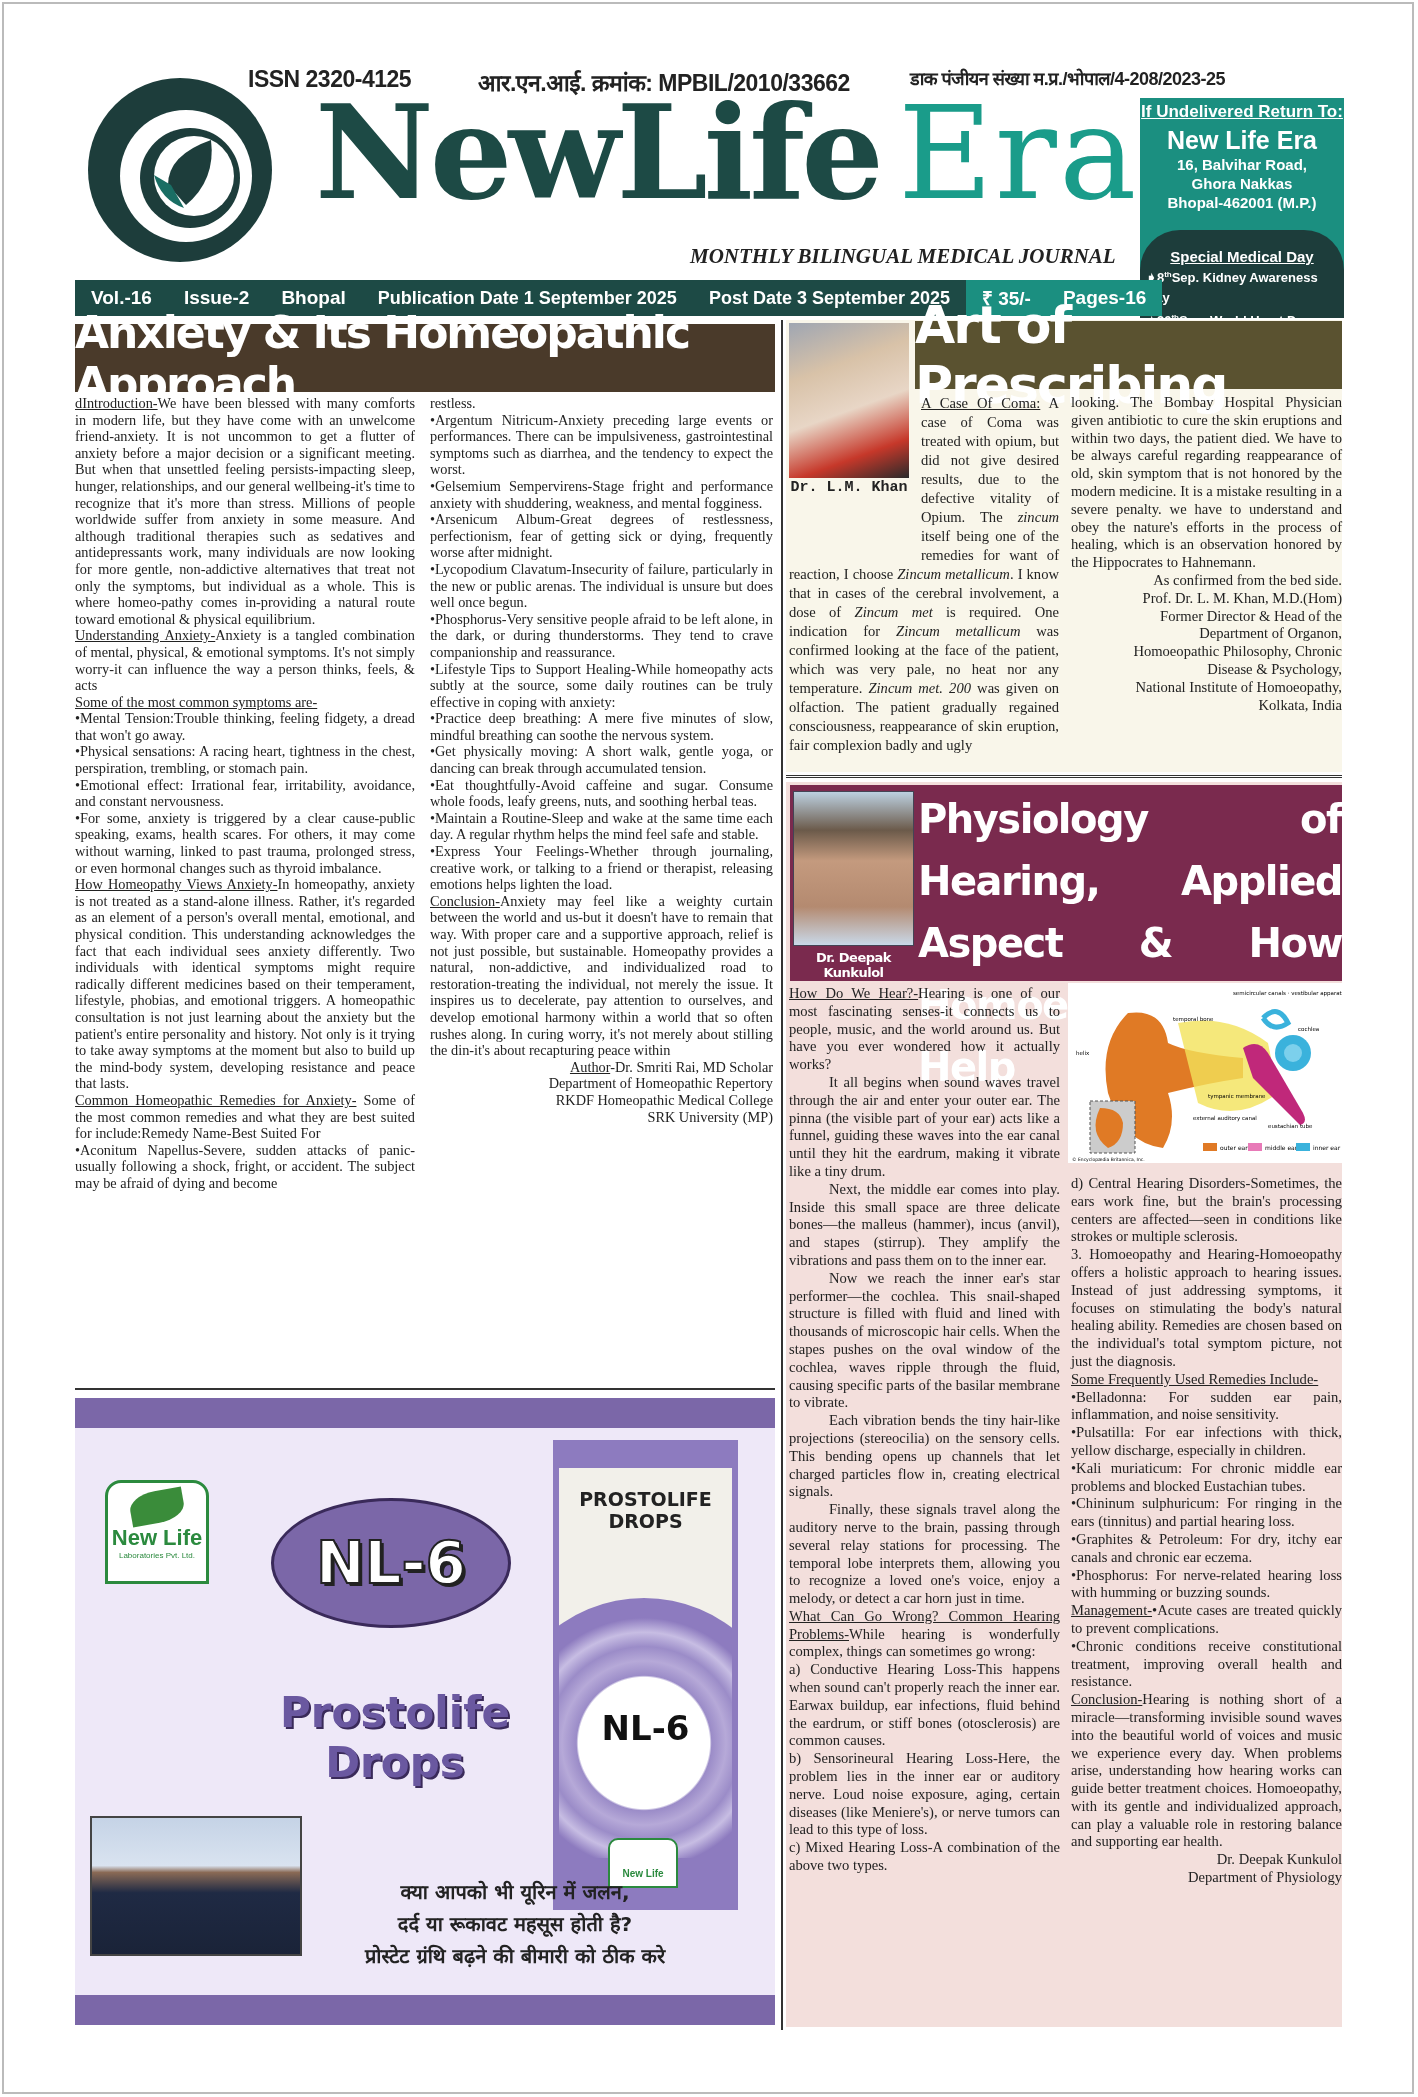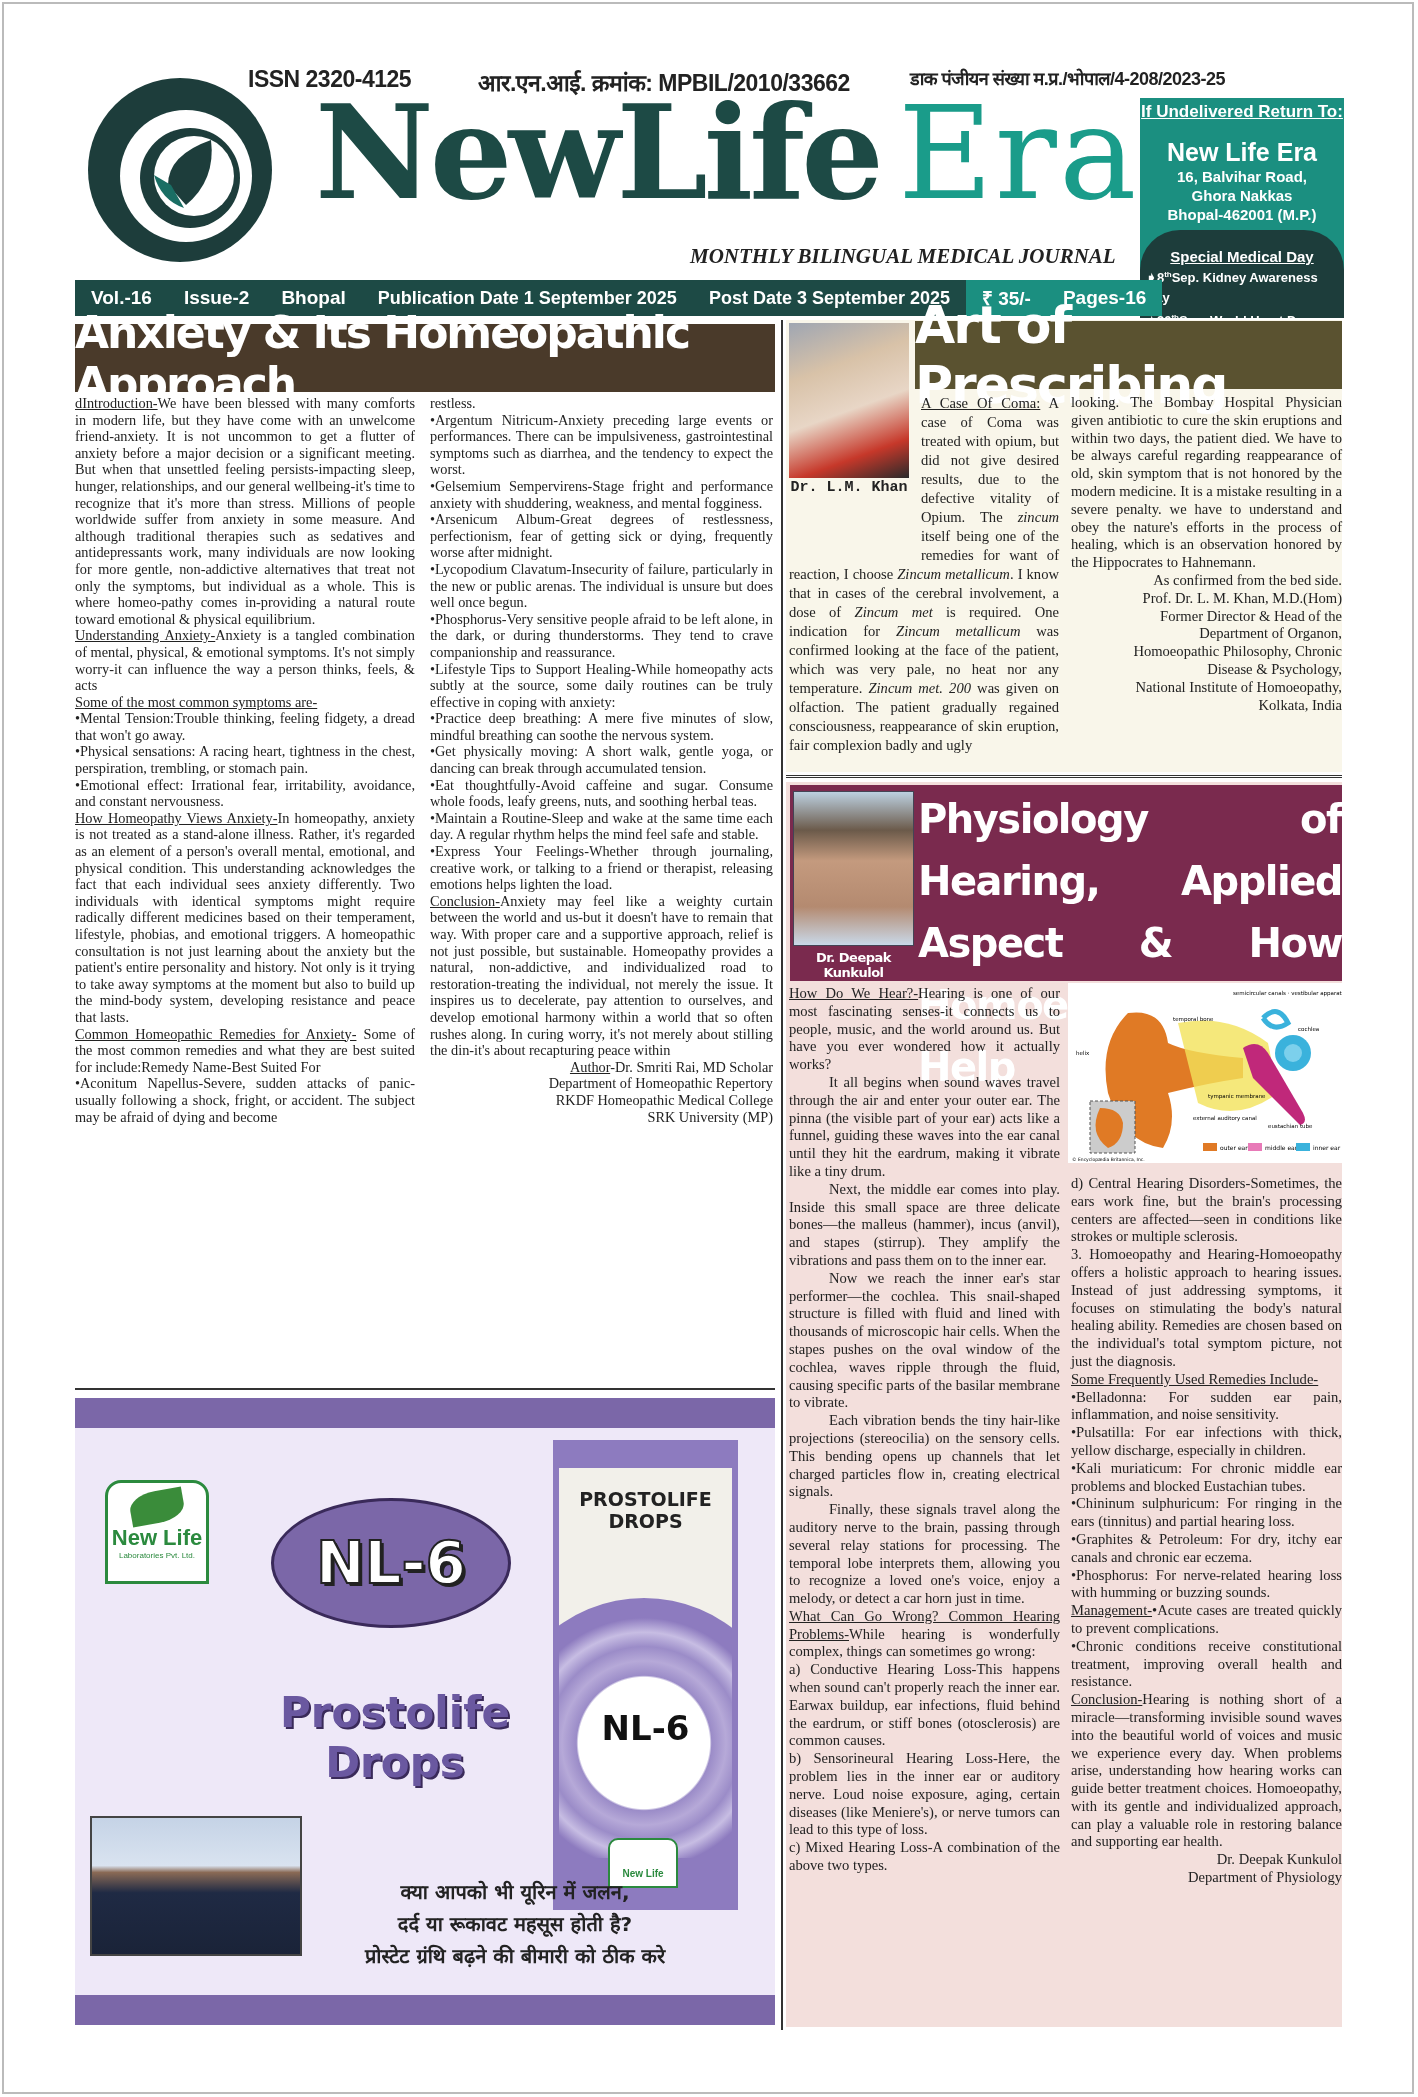--- a/index.html
+++ b/index.html
@@ -6,21 +6,21 @@
 body{width:1418px;height:2097px;background:#fff;position:relative;overflow:hidden;font-family:"Liberation Serif",serif;color:#222}
 .page-border{position:absolute;left:2px;top:2px;width:1412px;height:2092px;border:2px solid #bbb}
 
 .logo{position:absolute;left:76px;top:70px;width:210px;height:195px}
 .topline{position:absolute;top:66px;font-family:"Liberation Sans",sans-serif;font-weight:bold;font-size:23px;color:#222;letter-spacing:-0.5px}
 .brand{position:absolute;left:315px;top:88px;font-family:"DejaVu Serif",serif;font-weight:bold;font-size:130px;color:#1d4a45;letter-spacing:-4px;line-height:1}
 .brand .era{color:#1a9c8a;font-weight:normal;margin-left:18px;letter-spacing:2px}
 .tagline{position:absolute;left:690px;top:244px;font-family:"Liberation Serif",serif;font-style:italic;font-weight:bold;font-size:21px;color:#222}
 .return-box{position:absolute;left:1140px;top:98px;width:204px;height:220px;background:#1b8f80;color:#fff;text-align:center;font-family:"Liberation Sans",sans-serif;overflow:hidden}
 .return-box .rt{font-size:17px;font-weight:bold;text-decoration:underline;margin-top:4px}
-.return-box .nl{font-size:25px;font-weight:bold;margin-top:16px}
+.return-box .nl{font-size:25px;font-weight:bold;margin-top:4px}
 .return-box .addr{font-size:15px;font-weight:bold;line-height:19px}
 .special{position:absolute;left:0;top:132px;width:204px;height:88px;background:#1d3d3b;border-radius:40px 40px 0 0}
 .special .st{font-size:15px;font-weight:bold;text-decoration:underline;margin-top:18px}
 .special .d{font-size:13px;font-weight:bold;text-align:left;padding-left:6px;line-height:20px}
 .special .d sup{font-size:8px}
 .infobar{position:absolute;left:75px;top:280px;width:1066px;height:36px;background:#1d4a45;display:flex;align-items:center;font-family:"Liberation Sans",sans-serif;font-weight:bold;color:#fff;font-size:19px}
 .infobar span{padding:0 16px;white-space:nowrap}
 .infobar .sep{width:2px;height:34px;background:#fff;transform:skewX(-15deg);padding:0}
 .infobar .teal{background:#1b8f80;height:36px;display:flex;align-items:center}
 
@@ -116,20 +116,21 @@
 
 <div class="hdr-anx">Anxiety &amp; Its Homeopathic Approach</div>
 
 <div class="col" style="left:75px;top:395px;width:340px">
   <p><b><u>dIntroduction-</u></b><span>We have been blessed with many comforts in modern life, but they have come with an unwelcome friend-anxiety. It is not uncommon to get a flutter of anxiety before a major decision or a significant meeting. But when that unsettled feeling persists-impacting sleep, hunger, relationships, and our general wellbeing-it's time to recognize that it's more than stress. Millions of people worldwide suffer from anxiety in some measure. And although traditional therapies such as sedatives and antidepressants work, many individuals are now looking for more gentle, non-addictive alternatives that treat not only the symptoms, but individual as a whole. This is where homeo-pathy comes in-providing a natural route toward emotional &amp; physical equilibrium.</span></p>
   <p><b><u>Understanding Anxiety-</u></b><span>Anxiety is a tangled combination of mental, physical, &amp; emotional symptoms. It's not simply worry-it can influence the way a person thinks, feels, &amp; acts</span></p>
   <p><b><u>Some of the most common symptoms are-</u></b></p>
   <p>•Mental Tension:Trouble thinking, feeling fidgety, a dread that won't go away.</p>
   <p>•Physical sensations: A racing heart, tightness in the chest, perspiration, trembling, or stomach pain.</p>
   <p>•Emotional effect: Irrational fear, irritability, avoidance, and constant nervousness.</p>
+  <p>•For some, anxiety is triggered by a clear cause-public speaking, exams, health scares. For others, it may come without warning, linked to past trauma, prolonged stress, or even hormonal changes such as thyroid imbalance.</p>
   <p><b><u>How Homeopathy Views Anxiety-</u></b><span>In homeopathy, anxiety is not treated as a stand-alone illness. Rather, it's regarded as an element of a person's overall mental, emotional, and physical condition. This understanding acknowledges the fact that each individual sees anxiety differently. Two individuals with identical symptoms might require radically different medicines based on their temperament, lifestyle, phobias, and emotional triggers. A homeopathic consultation is not just learning about the anxiety but the patient's entire personality and history. Not only is it trying to take away symptoms at the moment but also to build up the mind-body system, developing resistance and peace that lasts.</span></p>
   <p><b><u>Common Homeopathic Remedies for Anxiety-</u></b> <b>Some of the most common remedies and what they are best suited for include:</b><span>Remedy Name-Best Suited For</span></p>
   <p><b>•Aconitum Napellus-</b><span>Severe, sudden attacks of panic-usually following a shock, fright, or accident. The subject may be afraid of dying and become</span></p>
 </div>
 
 <div class="col" style="left:430px;top:395px;width:343px">
   <p>restless.</p>
   <p><b>•Argentum Nitricum-</b><span>Anxiety preceding large events or performances. There can be impulsiveness, gastrointestinal symptoms such as diarrhea, and the tendency to expect the worst.</span></p>
   <p><b>•Gelsemium Sempervirens-</b><span>Stage fright and performance anxiety with shuddering, weakness, and mental fogginess.</span></p>
   <p><b>•Arsenicum Album-</b><span>Great degrees of restlessness, perfectionism, fear of getting sick or dying, frequently worse after midnight.</span></p>

